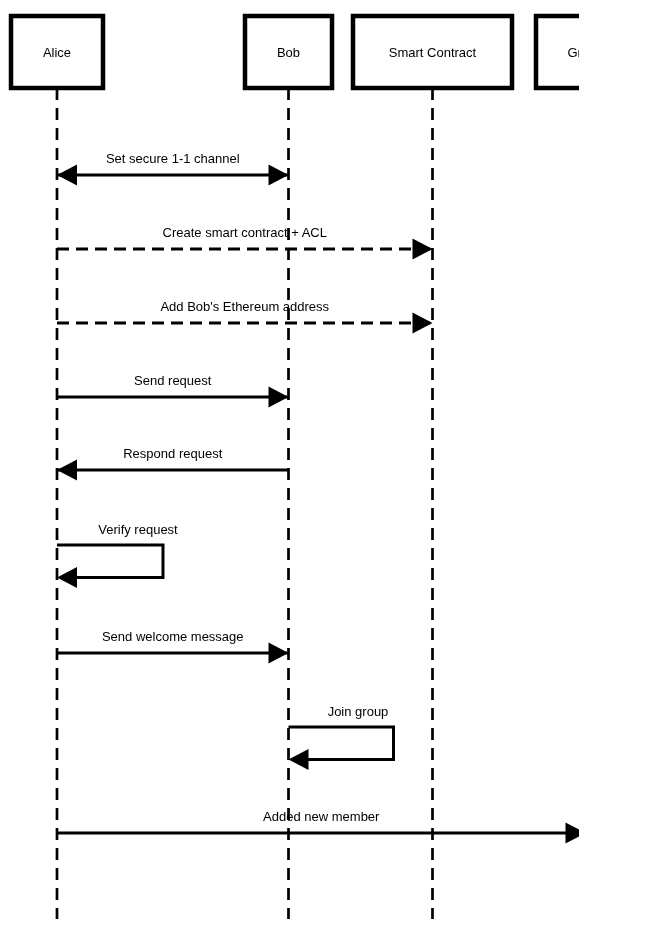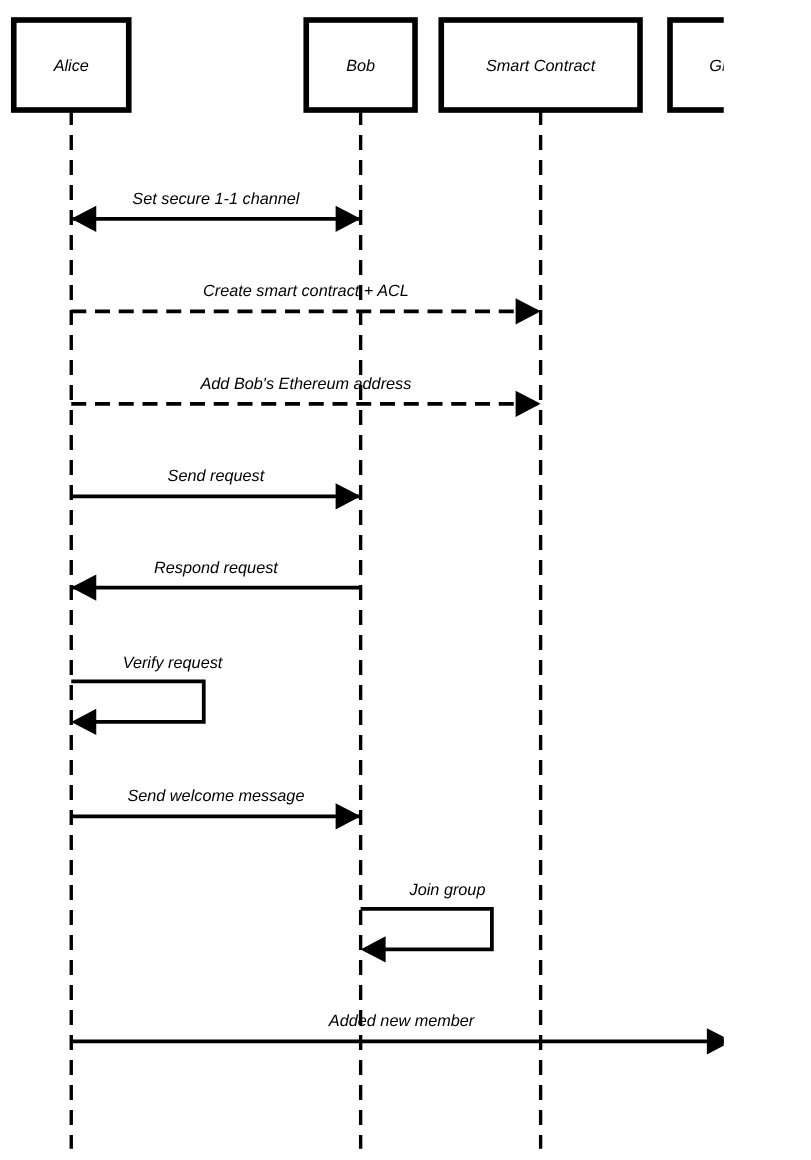--- a/index.html
+++ b/index.html
@@ -6,21 +6,20 @@
     margin: 0;
     padding: 0;
     background: #ffffff;
   }
   .diagram-wrap {
     width: 579px;
     height: 928px;
     background: #ffffff;
     position: relative;
     overflow: hidden;
-    font-style: italic;
   }
   svg text {
     font-family: "Liberation Sans", sans-serif;
     font-size: 13px;
     fill: #000000;
   }
 </style>
 </head>
 <body>
 

